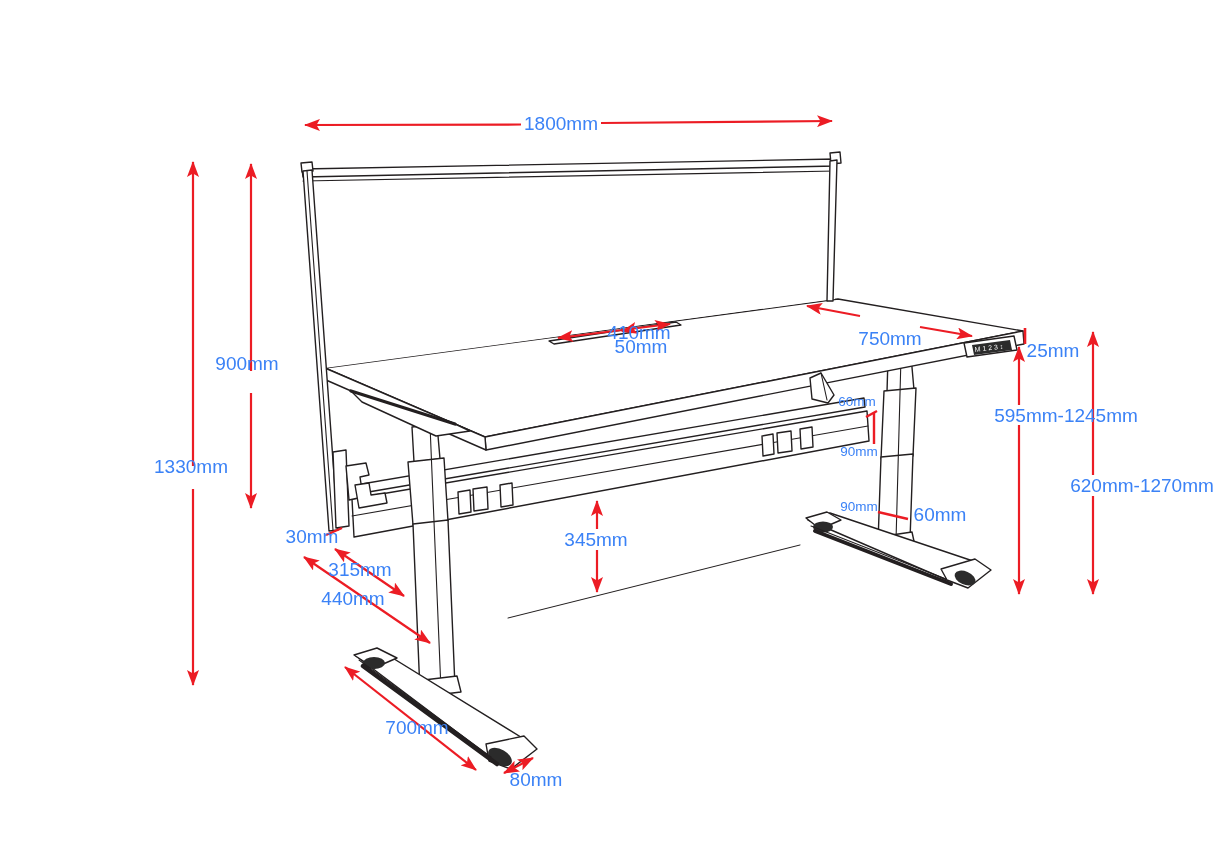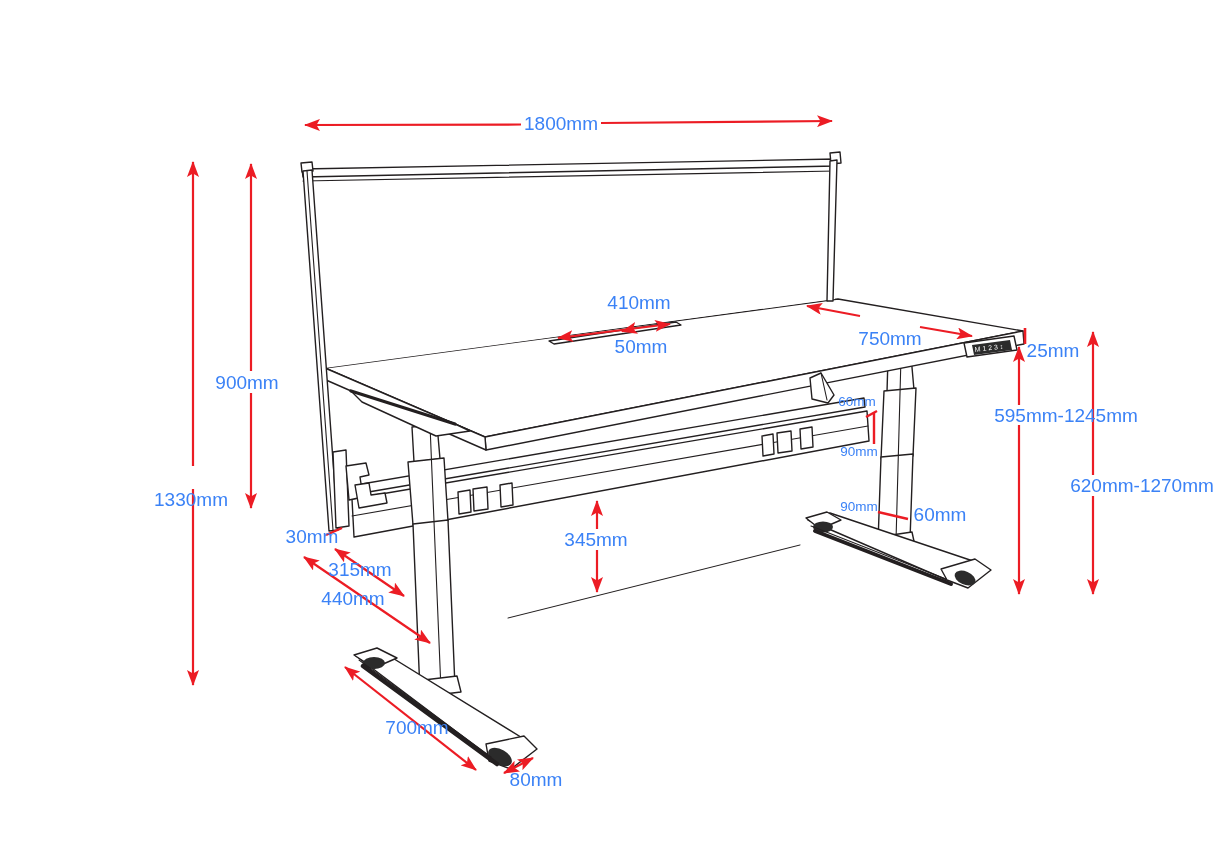--- a/index.html
+++ b/index.html
@@ -179,23 +179,23 @@
       <g>
         <line x1="345" y1="667" x2="476" y2="770" marker-start="url(#ah)" marker-end="url(#ah)"></line>
       </g>
       <g>
         <line x1="504" y1="773" x2="533" y2="758" marker-start="url(#ah)" marker-end="url(#ah)"></line>
       </g>
     </g>
   </svg>
 
   <div class="dim-label" style="left:561px;top:123px">1800mm</div>
-  <div class="dim-label" style="left:247px;top:382px">900mm</div>
-  <div class="dim-label" style="left:191px;top:499px">1330mm</div>
-  <div class="dim-label" style="left:639px;top:302px">410mm</div>
+  <div class="dim-label" style="left:247px;top:363px">900mm</div>
+  <div class="dim-label" style="left:191px;top:466px">1330mm</div>
+  <div class="dim-label" style="left:639px;top:332px">410mm</div>
   <div class="dim-label" style="left:641px;top:346px">50mm</div>
   <div class="dim-label" style="left:890px;top:338px">750mm</div>
   <div class="dim-label" style="left:1053px;top:350px">25mm</div>
   <div class="dim-label" style="left:1066px;top:415px">595mm-1245mm</div>
   <div class="dim-label" style="left:1142px;top:485px">620mm-1270mm</div>
   <div class="dim-label" style="left:596px;top:539px">345mm</div>
   <div class="dim-label sm" style="left:857px;top:402px">60mm</div>
   <div class="dim-label sm" style="left:859px;top:452px">90mm</div>
   <div class="dim-label sm" style="left:859px;top:507px">90mm</div>
   <div class="dim-label" style="left:940px;top:514px">60mm</div>

